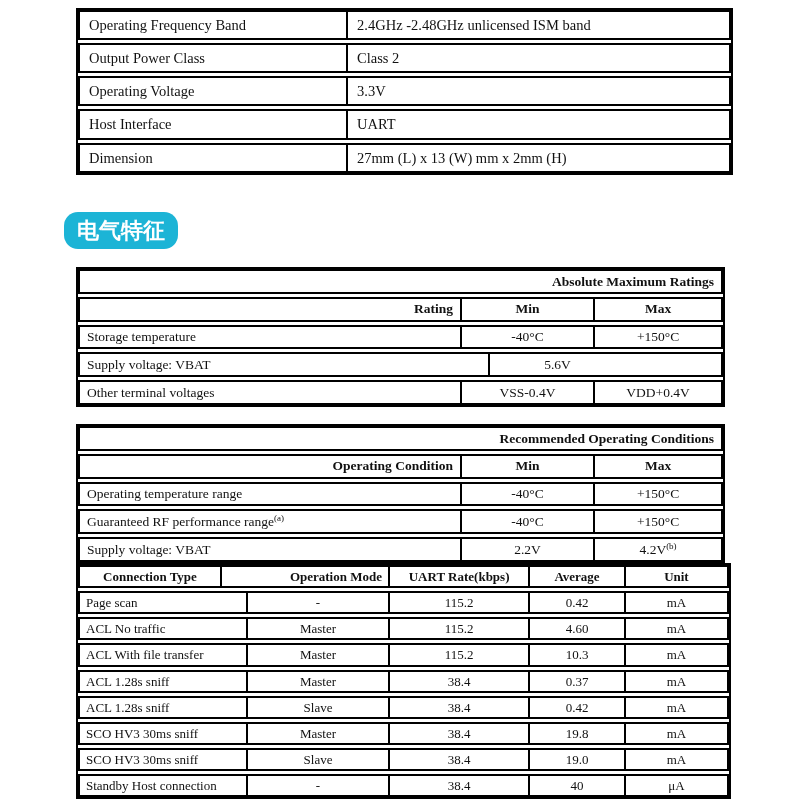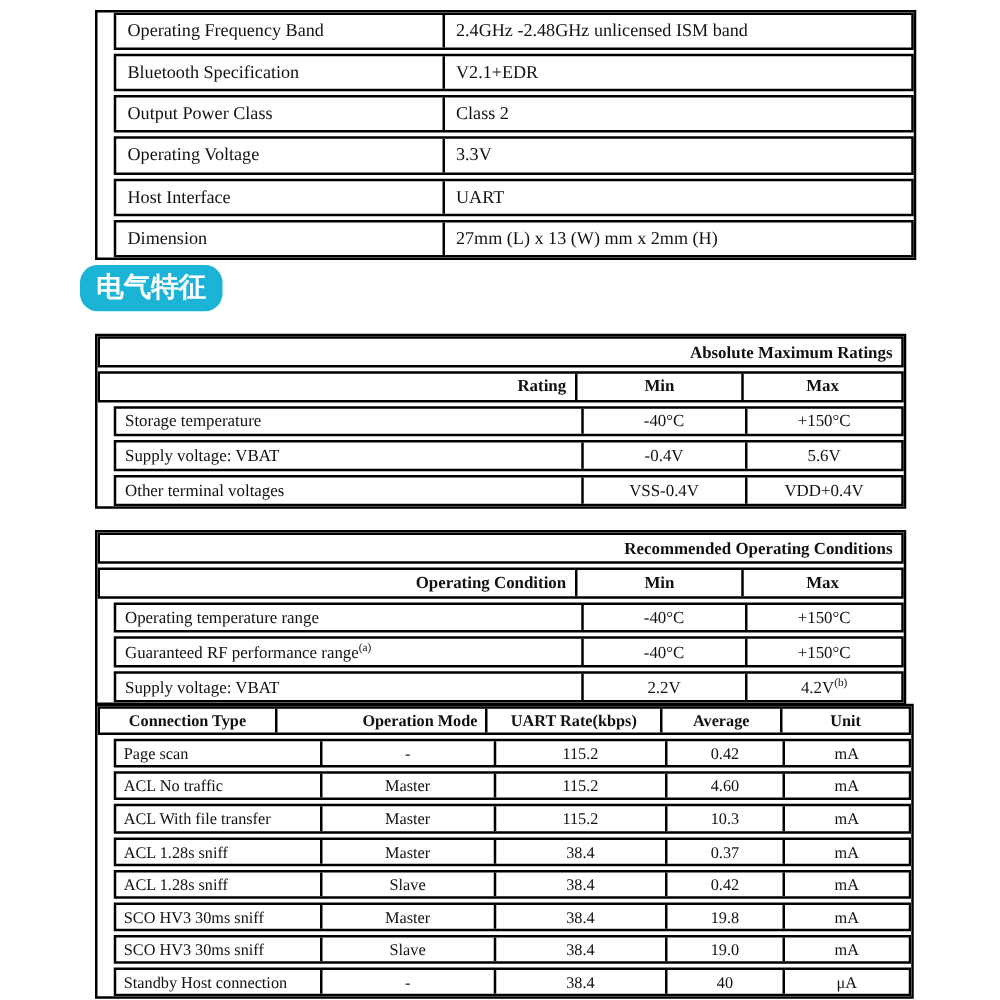--- a/index.html
+++ b/index.html
@@ -7,21 +7,21 @@
     --text:#111111; --bg:#ffffff;
   }
   html,body{margin:0;padding:0;}
   body{width:800px;height:800px;background:var(--bg);overflow:hidden;
        font-family:"Liberation Serif","DejaVu Serif",serif;color:var(--text);}
   .page{position:relative;width:800px;height:800px;background:var(--bg);}
 
   
   .t-frame{border:2.5px solid var(--border);display:block;}
   .row{display:flex;border:2px solid var(--border);margin-bottom:3px;background:#fff;}
-  .rows{display:block;margin-left:13px;}
+  .rows{display:block;}
   .rows > .row:last-child{margin-bottom:0;}
   .cell{padding:1.5px 7px;line-height:1.32;font-size:13.5px;overflow:hidden;white-space:nowrap;}
   .cell + .cell{border-left:2.5px solid var(--border);}
   .bold{font-weight:bold;text-align:right;}
   .full{width:100%;}
   sup{font-size:9px;line-height:0;}
 
   
   .spec{position:absolute;left:76px;top:8px;width:657px;}
   .spec .cell{padding:4px 9px;font-size:14.5px;line-height:1.25;}
@@ -56,24 +56,20 @@
 <div class="page">
 
   <section class="spec">
     <div class="t-frame">
       <div class="rows">
           <div class="row">
           <div class="cell c-label">Operating Frequency Band</div>
           <div class="cell c-value">2.4GHz -2.48GHz unlicensed ISM band</div>
         </div>
           <div class="row">
-          <div class="cell c-label">Bluetooth Specification</div>
-          <div class="cell c-value">V2.1+EDR</div>
-        </div>
-          <div class="row">
           <div class="cell c-label">Output Power Class</div>
           <div class="cell c-value">Class 2</div>
         </div>
           <div class="row">
           <div class="cell c-label">Operating Voltage</div>
           <div class="cell c-value">3.3V</div>
         </div>
           <div class="row">
           <div class="cell c-label">Host Interface</div>
           <div class="cell c-value">UART</div>
@@ -99,21 +95,20 @@
         <div class="cell c3 bold">Max</div>
       </div>
       <div class="rows">
           <div class="row">
           <div class="cell c1"><span>Storage temperature</span><sup></sup></div>
           <div class="cell c2">-40°C</div>
           <div class="cell c3"><span>+150°C</span><sup></sup></div>
         </div>
           <div class="row">
           <div class="cell c1"><span>Supply voltage: VBAT</span><sup></sup></div>
-          <div class="cell c2">-0.4V</div>
           <div class="cell c3"><span>5.6V</span><sup></sup></div>
         </div>
           <div class="row">
           <div class="cell c1"><span>Other terminal voltages</span><sup></sup></div>
           <div class="cell c2">VSS-0.4V</div>
           <div class="cell c3"><span>VDD+0.4V</span><sup></sup></div>
         </div>
         </div>
     </div>
   </section>

